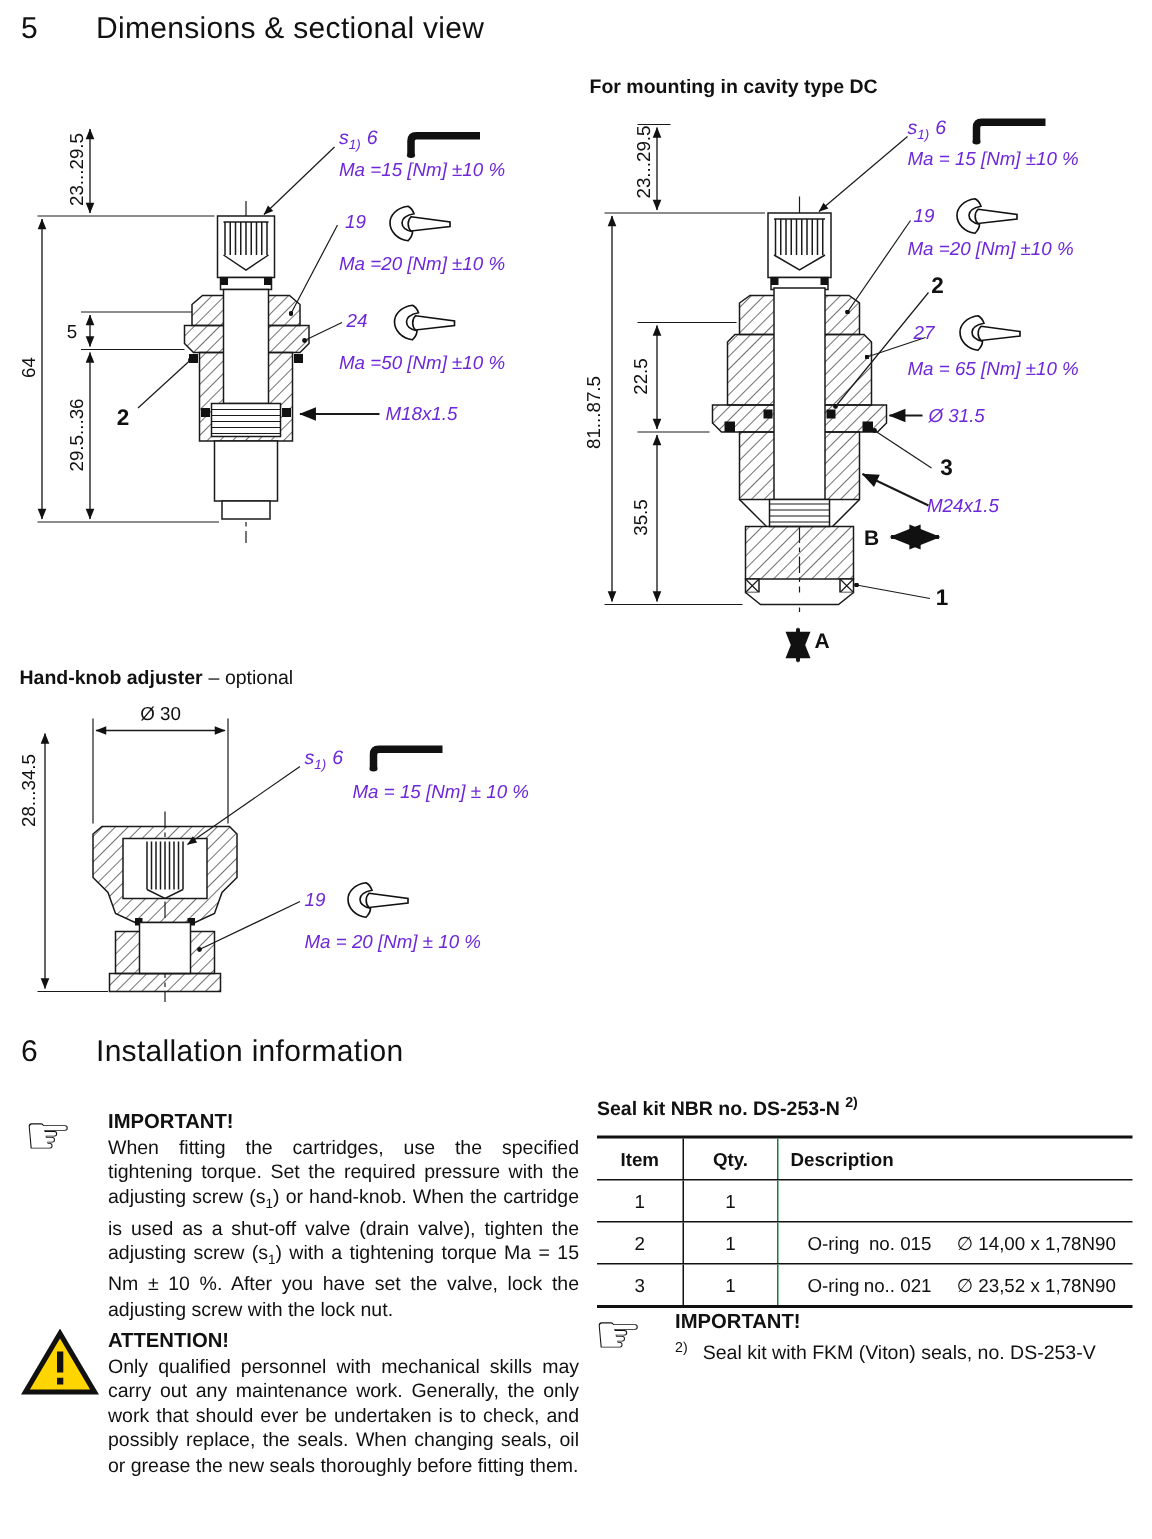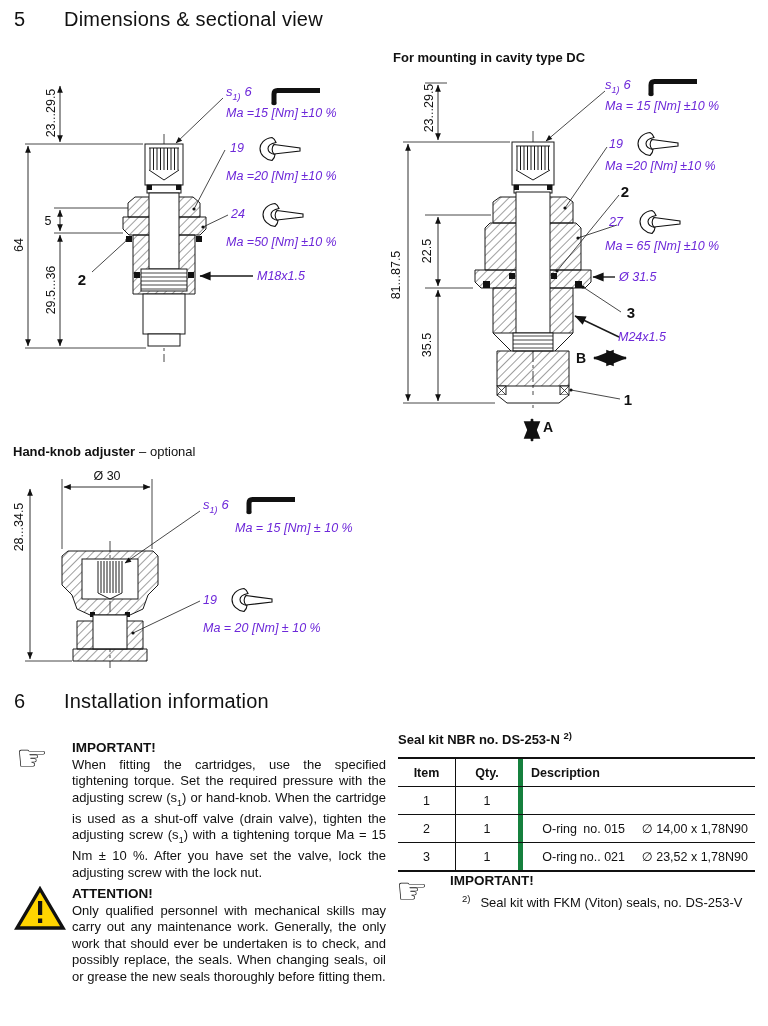--- a/index.html
+++ b/index.html
@@ -23,26 +23,26 @@
   .para{font-size:13px;line-height:16.4px;text-align:justify;margin:0;}
   .para sub{font-size:9px;}
   .note-head{font-size:13.5px;font-weight:bold;white-space:nowrap;}
   .hand{font-family:"DejaVu Sans",sans-serif;font-size:36px;line-height:1;color:#111;}
   .tbl{position:absolute;border-top:2px solid #111;border-bottom:2px solid #111;font-size:12.5px;}
   .trow{display:flex;height:27px;align-items:stretch;border-bottom:1px solid #111;}
   .trow:last-child{border-bottom:none;}
   .trow.thead{font-weight:bold;}
   .tc{display:flex;align-items:center;text-align:right;}
   .tc1{width:57px;justify-content:center;border-right:1px solid #111;}
-  .tc2{width:62px;justify-content:center;border-right:5px solid #15803d;}
+  .tc2{width:62px;justify-content:center;border-right:1px solid #15803d;}
   .tc3{flex:1;padding-left:8px;}
   .dn{display:inline-block;width:46px;flex-shrink:0;white-space:nowrap;overflow:visible;}
   .dno{display:inline-block;width:48px;flex-shrink:0;white-space:nowrap;}
   .dsz{display:inline-block;width:100px;flex-shrink:0;white-space:nowrap;}
-  .fnote{font-size:13px;margin-left:12px;}
+  .fnote{font-size:13px;}
   .fnote sup{font-size:9.5px;margin-right:10px;}
   .ktitle{font-size:13px;font-weight:bold;white-space:nowrap;}
   .ktitle sup{font-size:9.5px;}
   svg{display:block;}
 </style>
 </head>
 <body>
 
 <div id="page">
 

